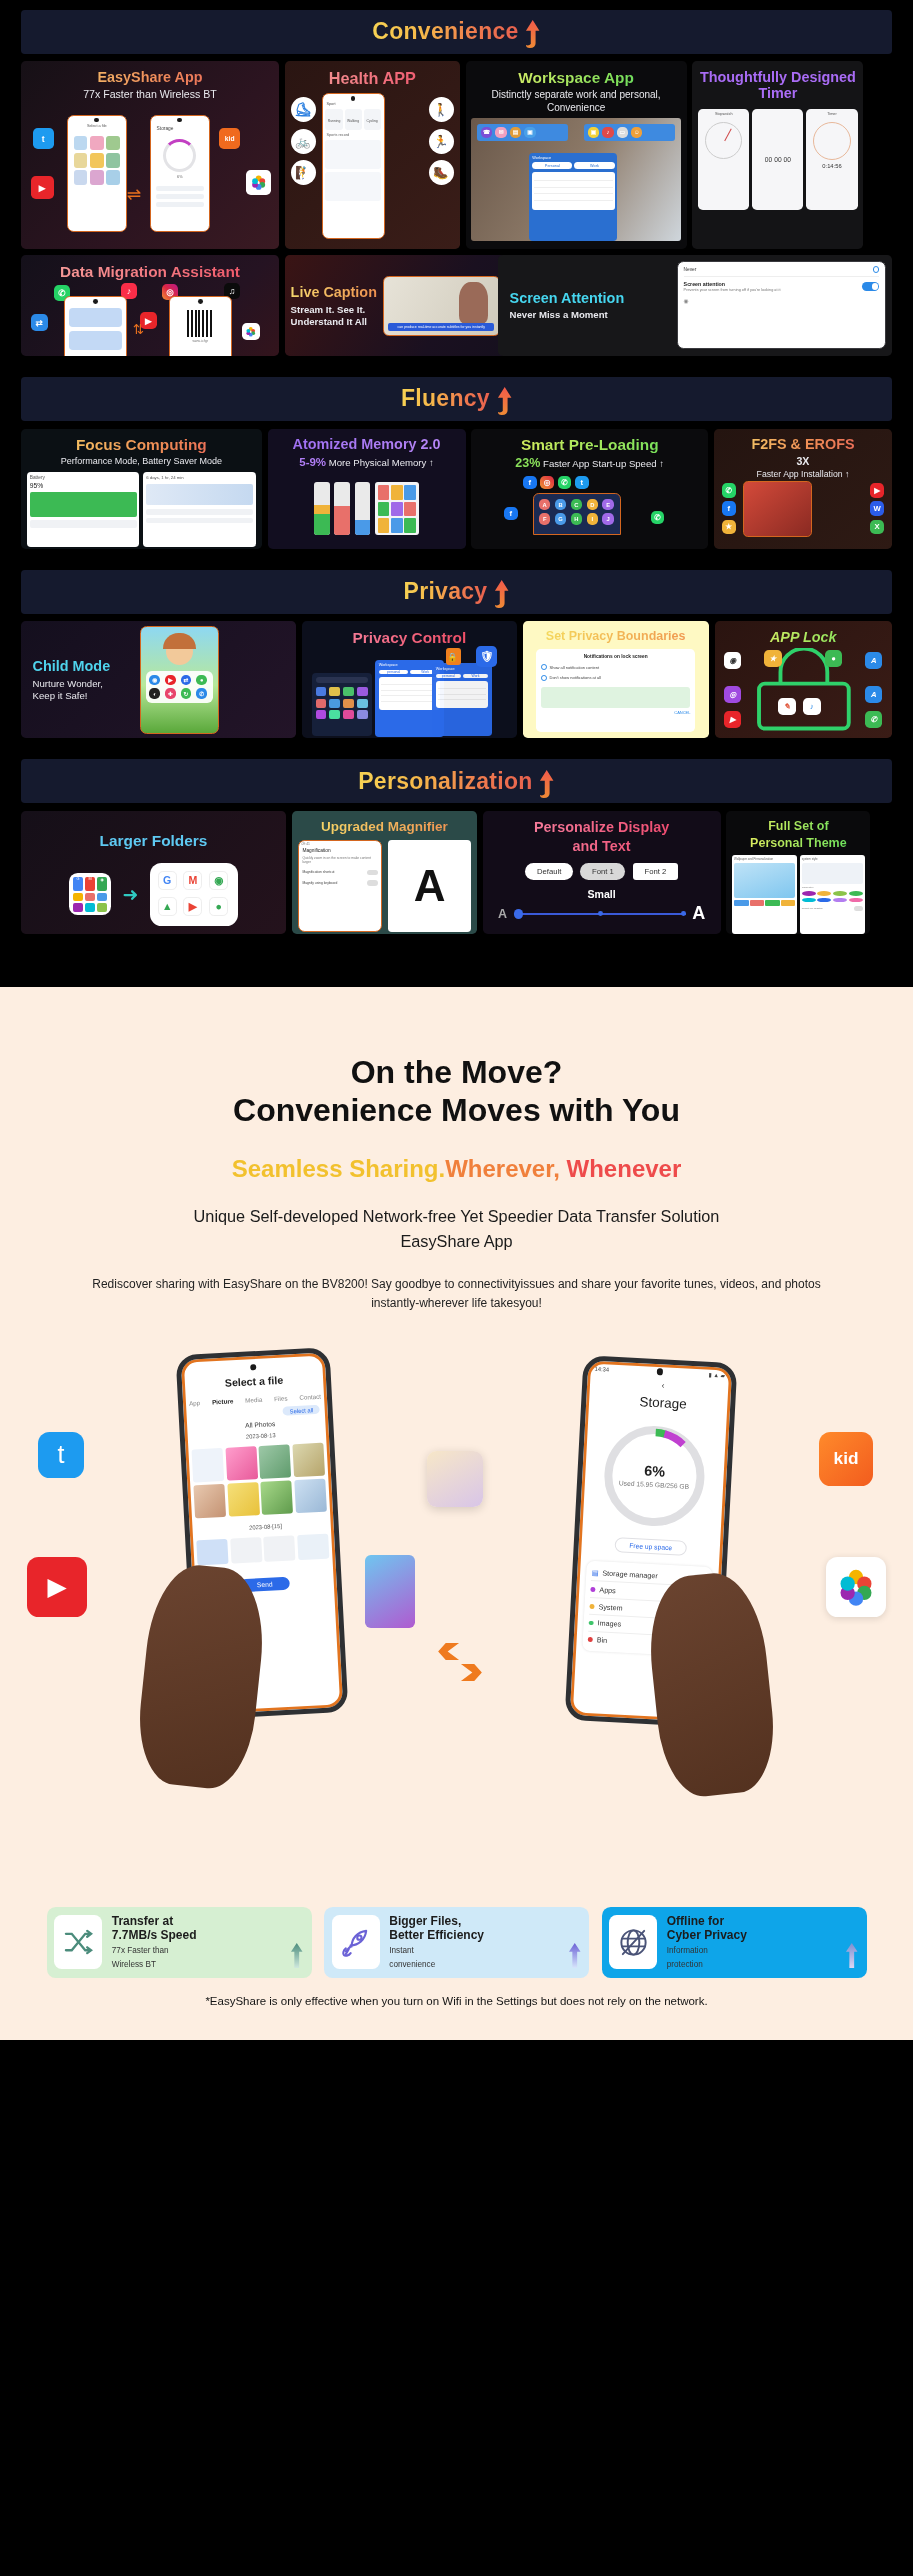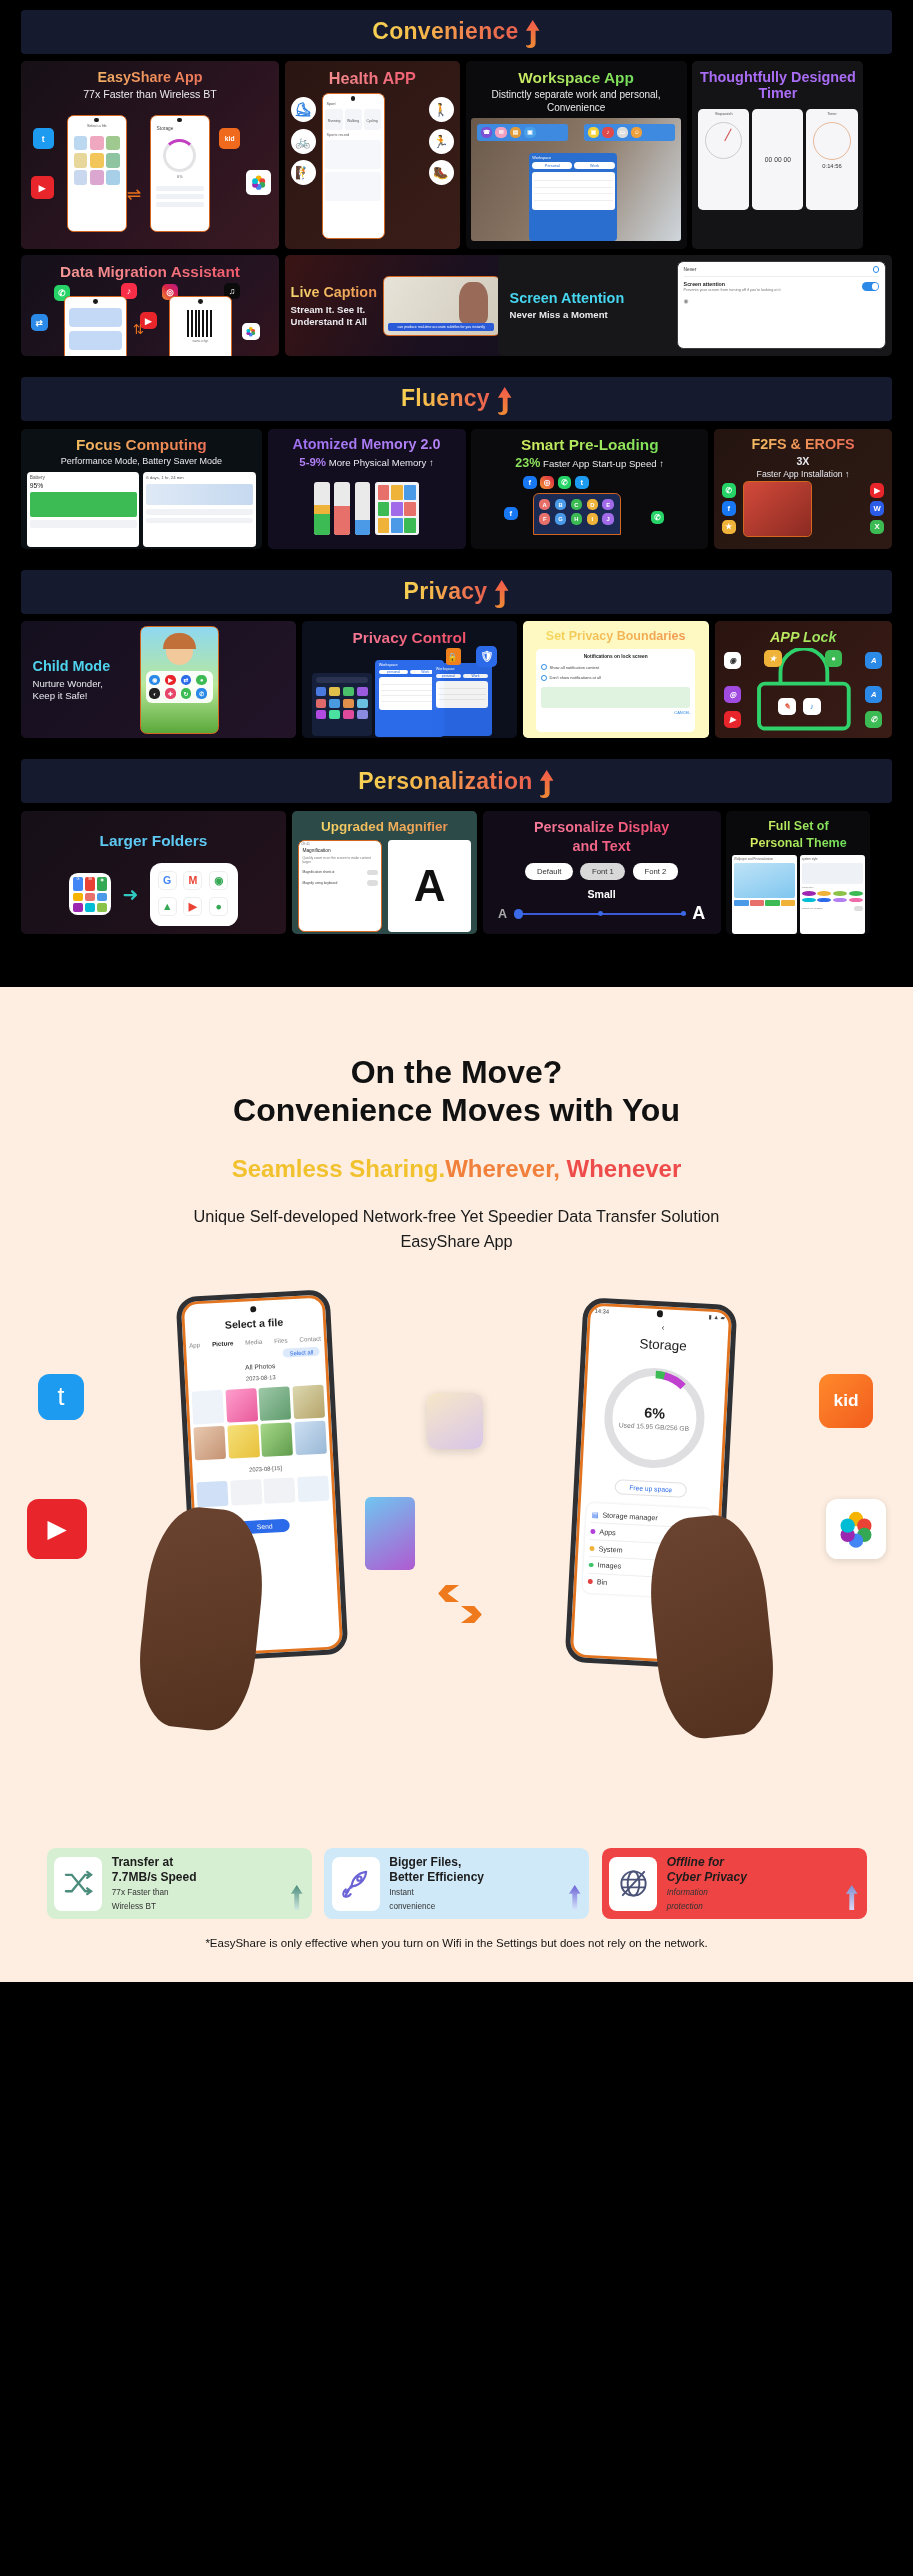--- a/index.html
+++ b/index.html
@@ -751,21 +751,21 @@
           </div>
         </div>
       </div>
 
       <div class="card" style="width:238px;height:123px;background:#120c18;">
         <h3 class="grad-perdisp" style="font-size:14.4px;">Personalize Display</h3>
         <h3 class="grad-perdisp" style="font-size:14.4px;">and Text</h3>
         <div style="display:flex;gap:7.7px;justify-content:center;margin-top:9.6px;">
           <div style="background:#fff;border-radius:13.5px;padding:3.8px 11.5px;font-size:7.7px;color:#333;">Default</div>
           <div style="background:#d8d8d8;border-radius:13.5px;padding:3.8px 11.5px;font-size:7.7px;color:#333;">Font 1</div>
-          <div style="background:#fff;border-radius:8px;padding:3.8px 11.5px;font-size:7.7px;color:#333;">Font 2</div>
+          <div style="background:#fff;border-radius:3px;padding:3.8px 11.5px;font-size:7.7px;color:#333;">Font 2</div>
         </div>
         <div style="text-align:center;font-size:10.6px;font-weight:bold;color:#fff;margin-top:7.7px;">Small</div>
         <div style="display:flex;align-items:center;gap:6.7px;margin:3.8px 9.6px 0 9.6px;">
           <span style="font-size:12.5px;color:#aaa;font-weight:bold;">A</span>
           <div style="flex:1;height:1.9px;background:#3a5ad8;position:relative;">
             <span style="position:absolute;left:0;top:-3.8px;width:9.6px;height:9.6px;border-radius:50%;background:#3a6ae8;"></span>
             <span style="position:absolute;left:49%;top:-1.9px;width:4.8px;height:4.8px;border-radius:50%;background:#3a6ae8;"></span>
             <span style="position:absolute;right:0;top:-1.9px;width:4.8px;height:4.8px;border-radius:50%;background:#3a6ae8;"></span>
           </div>
           <span style="font-size:18px;color:#fff;font-weight:bold;">A</span>
@@ -818,20 +818,21 @@
 
     <div class="hero-h2">
       <span class="p1">Seamless Sharing.</span><span class="p2">Wherever,</span><span class="p3"> Whenever</span>
     </div>
 
     <div class="hero-sub">
       <div>Unique Self-developed Network-free Yet Speedier Data Transfer Solution</div>
       <div>EasyShare App</div>
     </div>
 
+    <div class="hero-desc">Rediscover sharing with EasyShare on the BV8200! Say goodbye to connectivityissues and share your favorite tunes, videos, and photos instantly-wherever life takesyou!</div>
 
     <div class="showcase">
 
       <div class="float-logo" style="left:38px;top:106px;width:46px;height:46px;background:#1d9bf0;font-size:25px;color:#fff;">t</div>
       <div class="float-logo" style="left:27px;top:231px;width:60px;height:60px;background:#e8252a;font-size:25px;color:#fff;">▶</div>
       <div class="float-logo" style="right:40px;top:106px;width:54px;height:54px;background:linear-gradient(135deg,#ff8a2b,#f25c1e);font-size:17.3px;color:#fff;font-weight:bold;">kid</div>
       <div class="float-logo" style="right:27px;top:231px;width:60px;height:60px;background:#fff;box-shadow:0 1.9px 7.7px rgba(0,0,0,.12);">
         <svg width="40" height="40" viewBox="0 0 24 24">
             <circle cx="12" cy="6" r="4.3" fill="#f4b400"></circle>
             <circle cx="17" cy="10" r="4.3" fill="#ea4335"></circle>
@@ -991,21 +992,21 @@
                 <linearGradient id="g2" x1="0" y1="1" x2="0" y2="0">
                   <stop offset="0" stop-color="#d6e5fb"></stop>
                   <stop offset="1" stop-color="#6b62d6"></stop>
                 </linearGradient>
               </defs>
               <path d="M7 0 L13 9 H9.5 V26 H4.5 V9 H1 Z" fill="url(#g2)"></path>
             </svg>
         </div>
       </div>
 
-      <div class="feat" style="background:#ef4444;font-style:italic;">
+      <div class="feat" style="background:#0ea5e9;">
         <div class="ic">
           <svg width="33" height="33" viewBox="0 0 34 34" fill="none" stroke="#4a5377" stroke-width="2" stroke-linecap="round">
             <circle cx="17" cy="17" r="12.5"></circle>
             <ellipse cx="17" cy="17" rx="6" ry="12.5"></ellipse>
             <path d="M5 13 H29 M5 21 H29"></path>
             <path d="M6 29 L28 5"></path>
           </svg>
         </div>
         <div class="tx">
           <div class="t1">Offline for</div>

